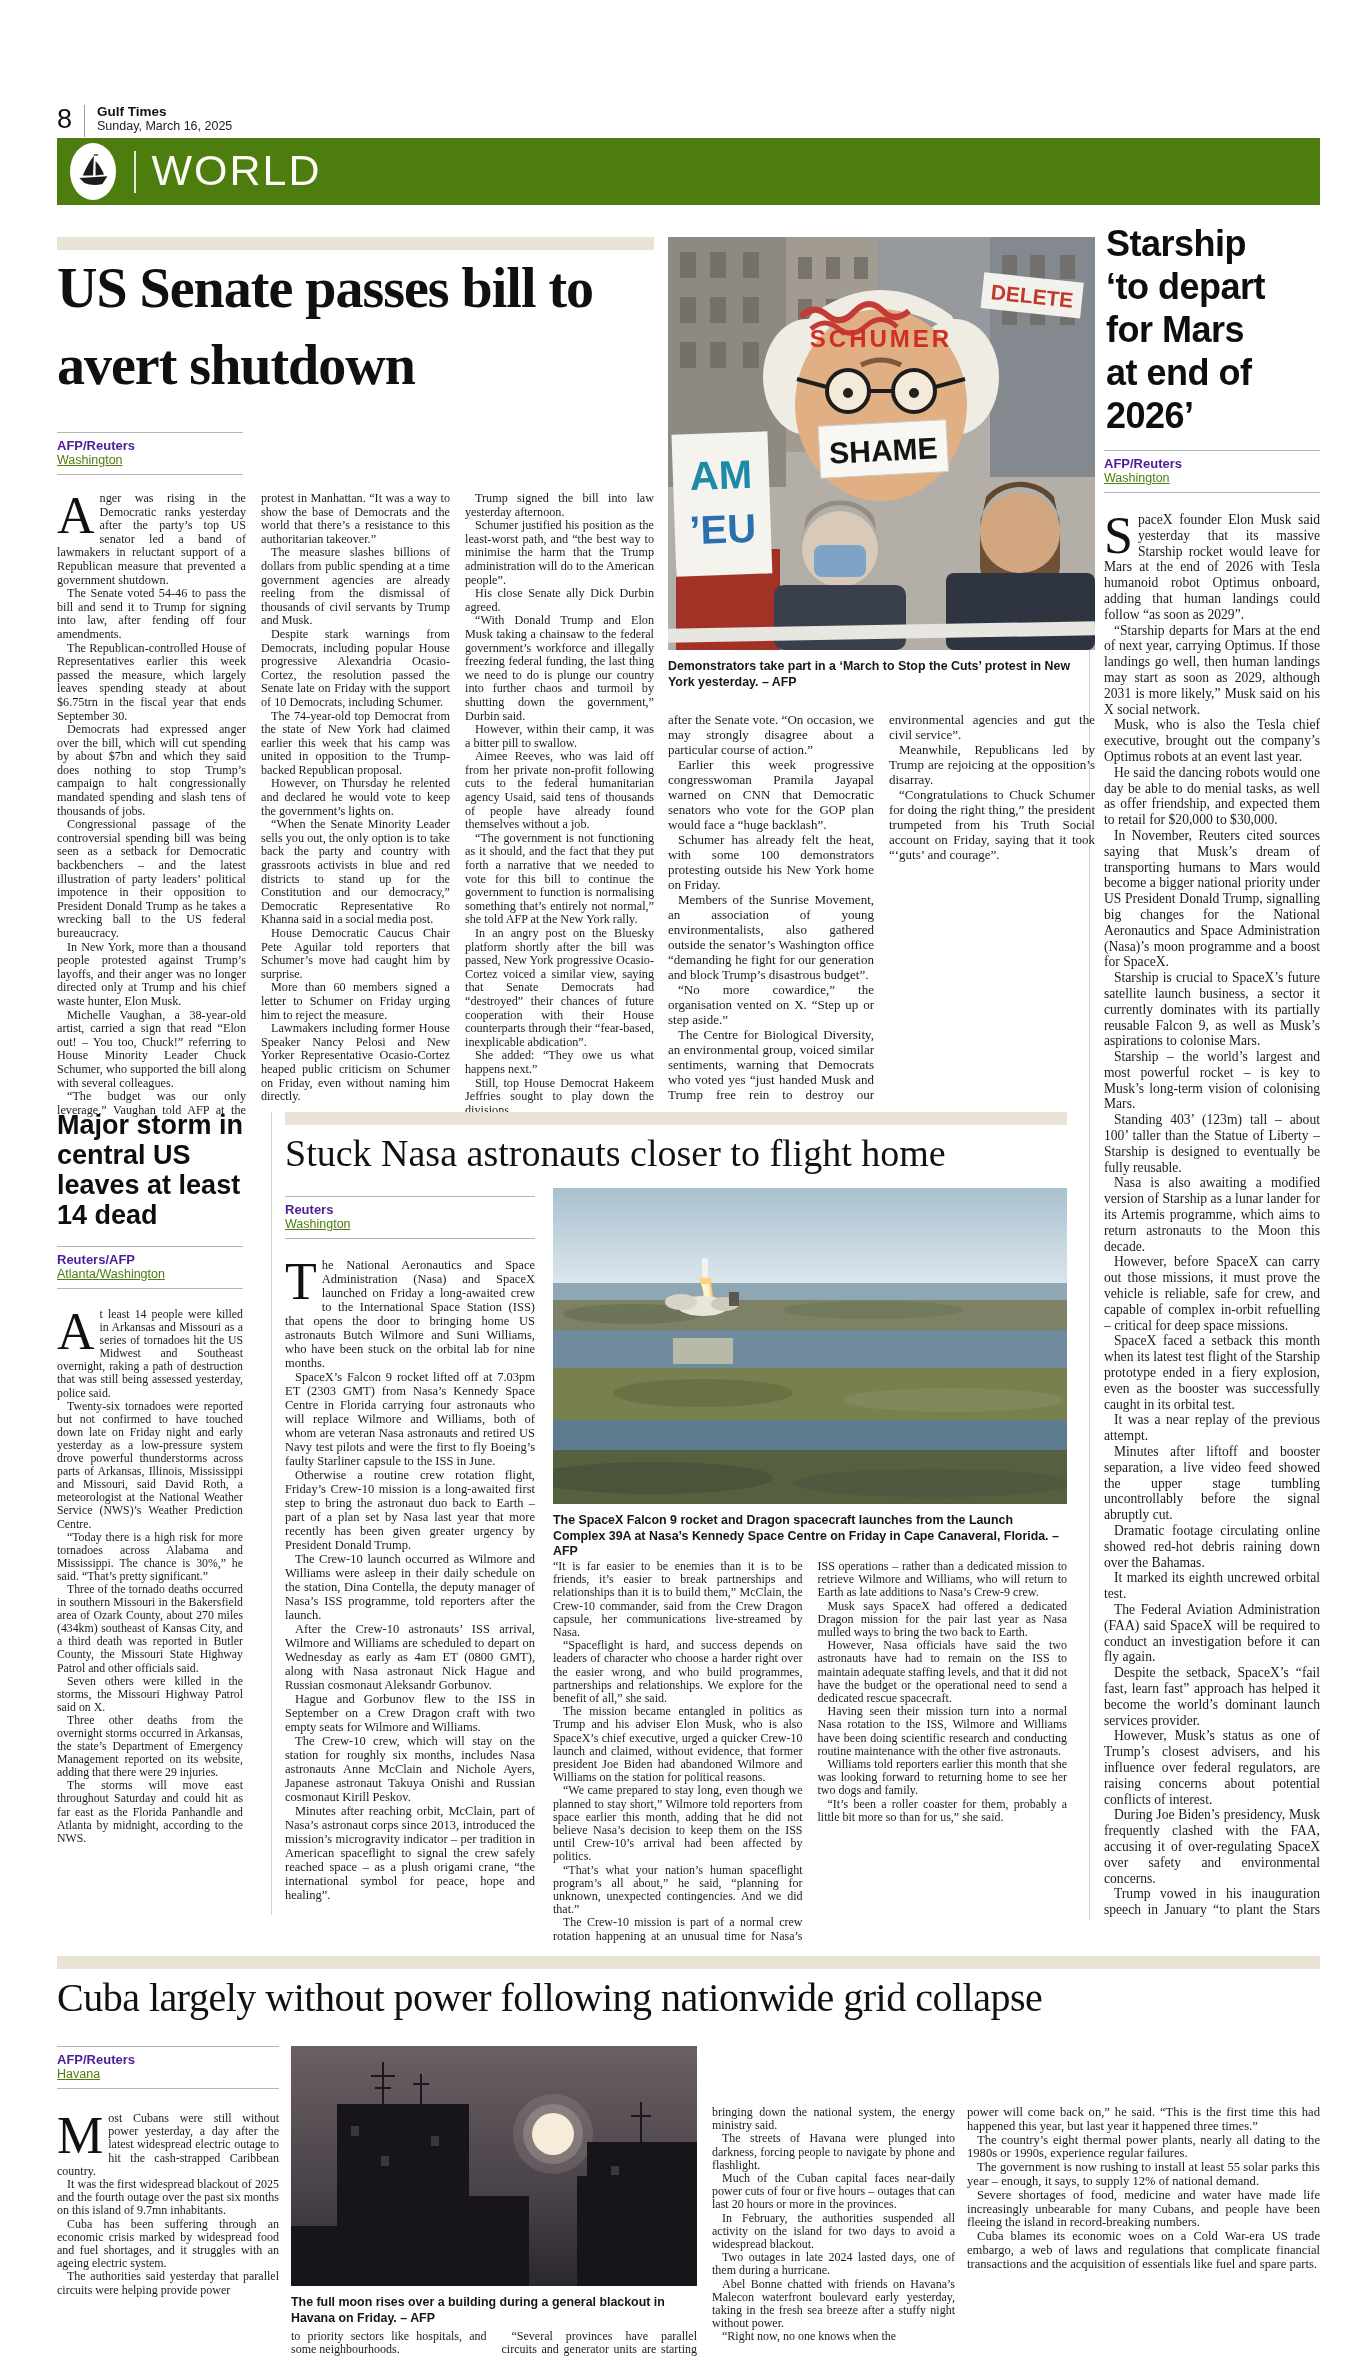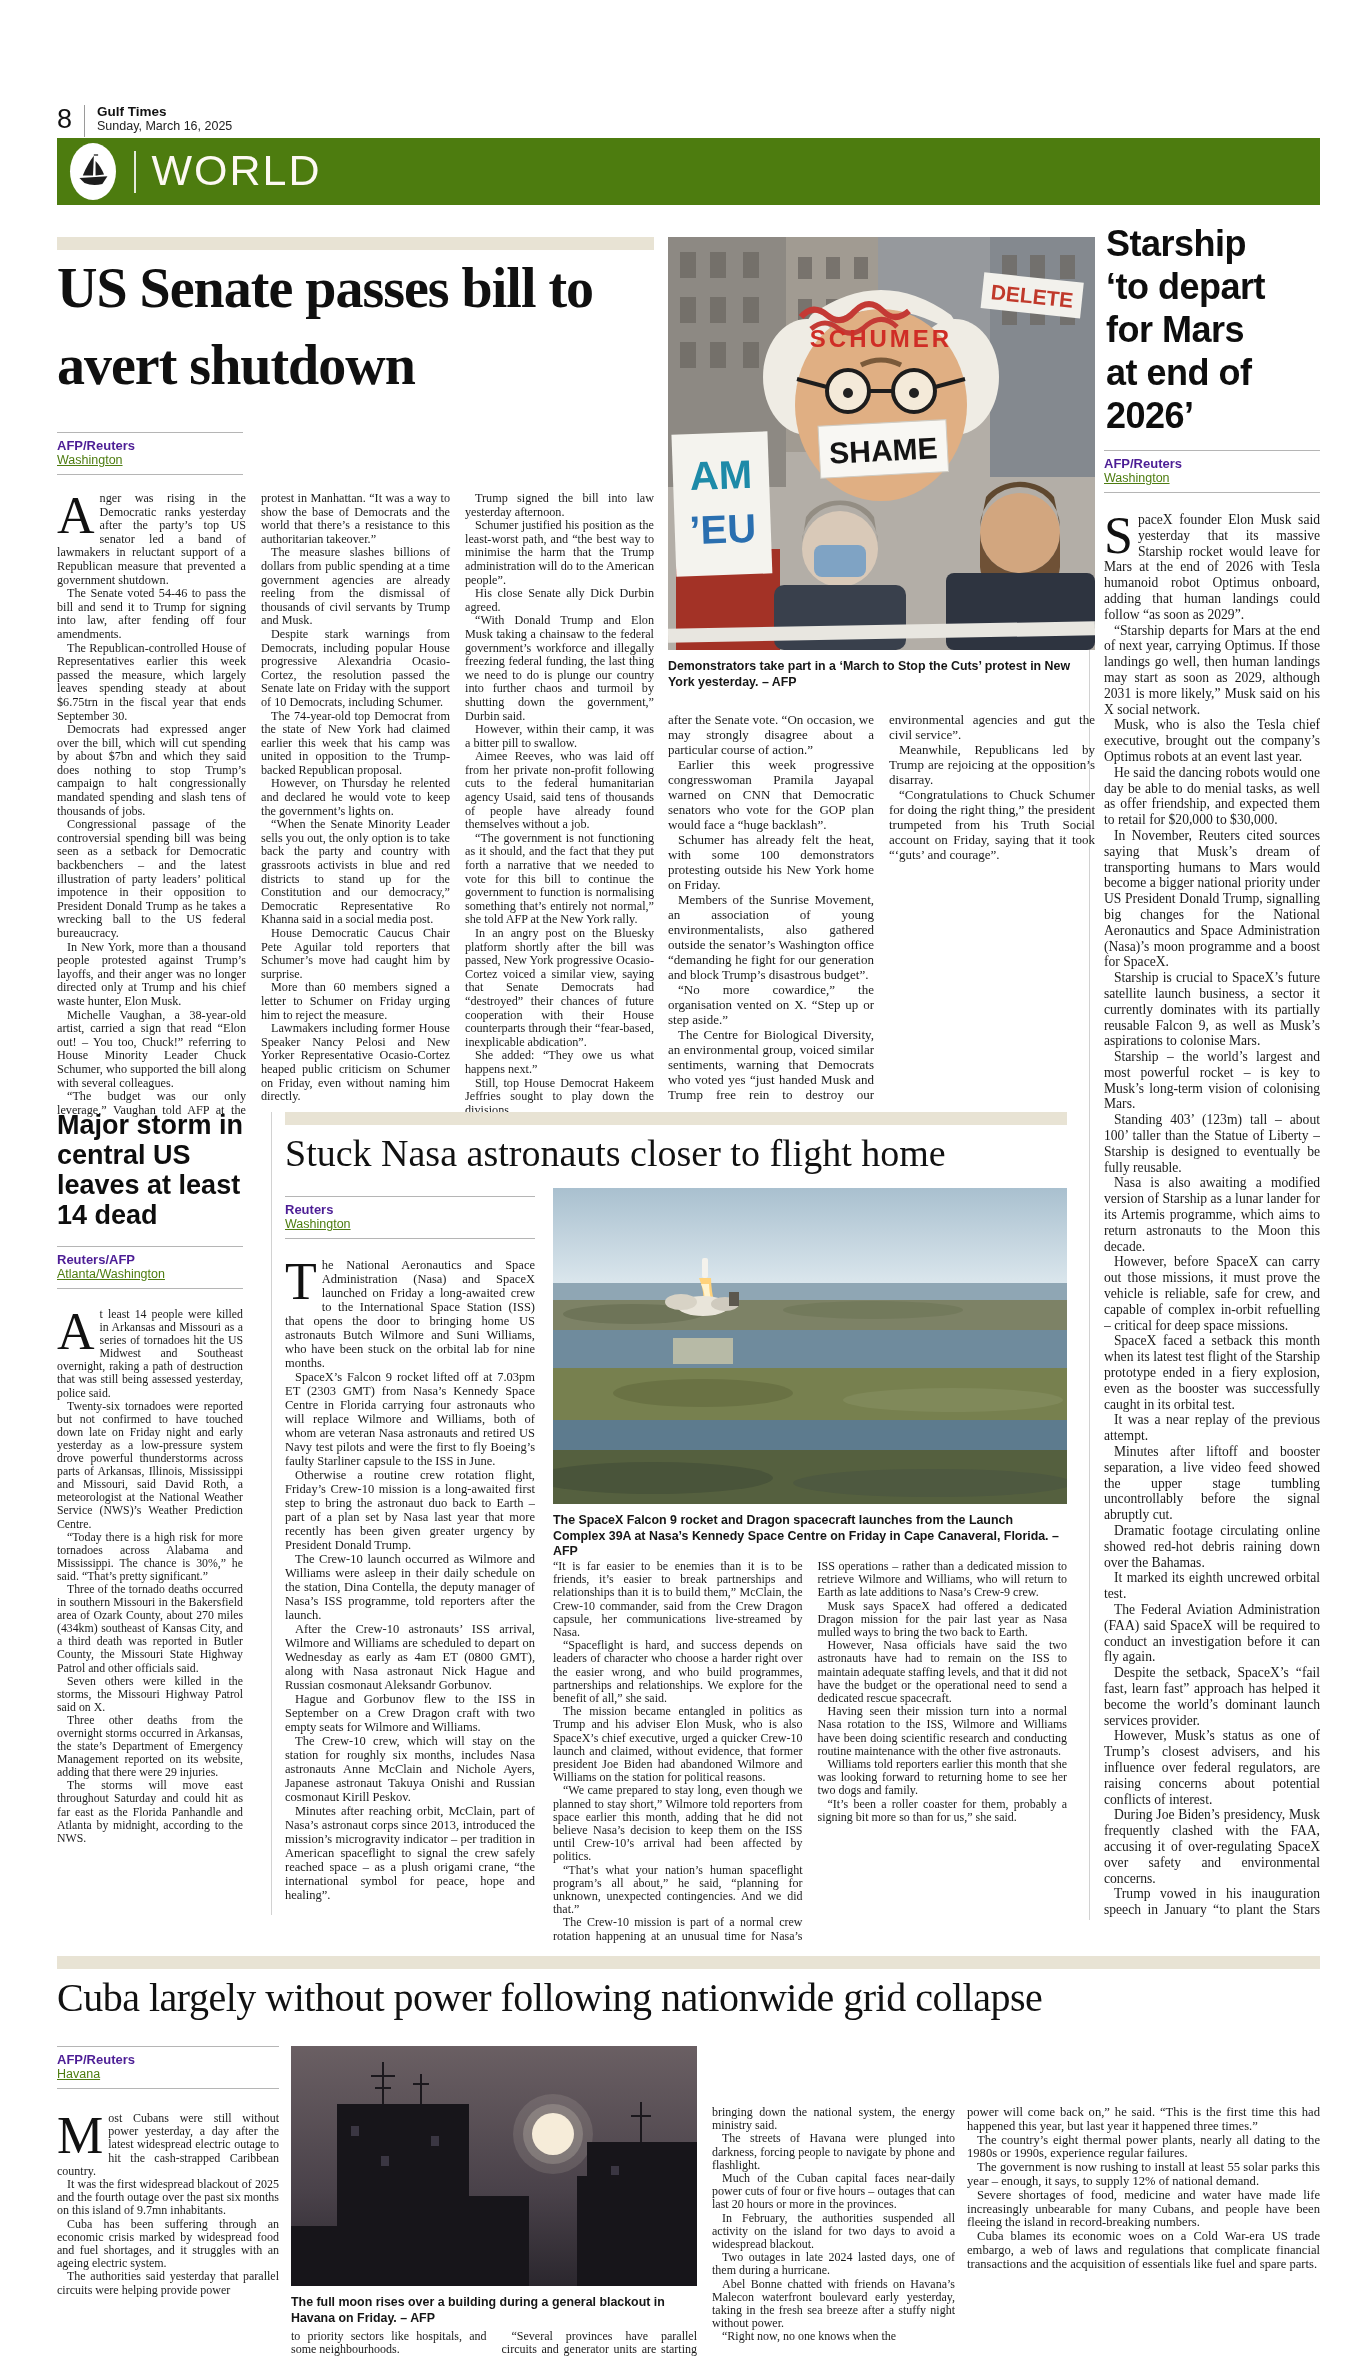--- a/index.html
+++ b/index.html
@@ -340,21 +340,21 @@
       <p>“It is far easier to be enemies than it is to be friends, it’s easier to break partnerships and relationships than it is to build them,” McClain, the Crew-10 commander, said from the Crew Dragon capsule, her communications live-streamed by Nasa.</p>
       <p>“Spaceflight is hard, and success depends on leaders of character who choose a harder right over the easier wrong, and who build programmes, partnerships and relationships. We explore for the benefit of all,” she said.</p>
       <p>The mission became entangled in politics as Trump and his adviser Elon Musk, who is also SpaceX’s chief executive, urged a quicker Crew-10 launch and claimed, without evidence, that former president Joe Biden had abandoned Wilmore and Williams on the station for political reasons.</p>
       <p>“We came prepared to stay long, even though we planned to stay short,” Wilmore told reporters from space earlier this month, adding that he did not believe Nasa’s decision to keep them on the ISS until Crew-10’s arrival had been affected by politics.</p>
       <p>“That’s what your nation’s human spaceflight program’s all about,” he said, “planning for unknown, unexpected contingencies. And we did that.”</p>
       <p>The Crew-10 mission is part of a normal crew rotation happening at an unusual time for Nasa’s ISS operations – rather than a dedicated mission to retrieve Wilmore and Williams, who will return to Earth as late additions to Nasa’s Crew-9 crew.</p>
       <p>Musk says SpaceX had offered a dedicated Dragon mission for the pair last year as Nasa mulled ways to bring the two back to Earth.</p>
       <p>However, Nasa officials have said the two astronauts have had to remain on the ISS to maintain adequate staffing levels, and that it did not have the budget or the operational need to send a dedicated rescue spacecraft.</p>
       <p>Having seen their mission turn into a normal Nasa rotation to the ISS, Wilmore and Williams have been doing scientific research and conducting routine maintenance with the other five astronauts.</p>
       <p>Williams told reporters earlier this month that she was looking forward to returning home to see her two dogs and family.</p>
-      <p>“It’s been a roller coaster for them, probably a signing bit more so than for us,” she said.</p>
+      <p>“It’s been a roller coaster for them, probably a little bit more so than for us,” she said.</p>
     </div>
 
   <div class="abs kbar cuba-kbar"></div>
   <h2 class="abs cuba-hl" style="margin:0;font-weight:400;">Cuba largely without power following nationwide grid collapse</h2>
   <div class="abs byl cuba-byl">
     <div class="ag">AFP/Reuters</div>
     <div class="loc">Havana</div>
   </div>
   <div class="abs cols dc cuba-colA">
       <p>Most Cubans were still without power yesterday, a day after the latest widespread electric outage to hit the cash-strapped Caribbean country.</p>

